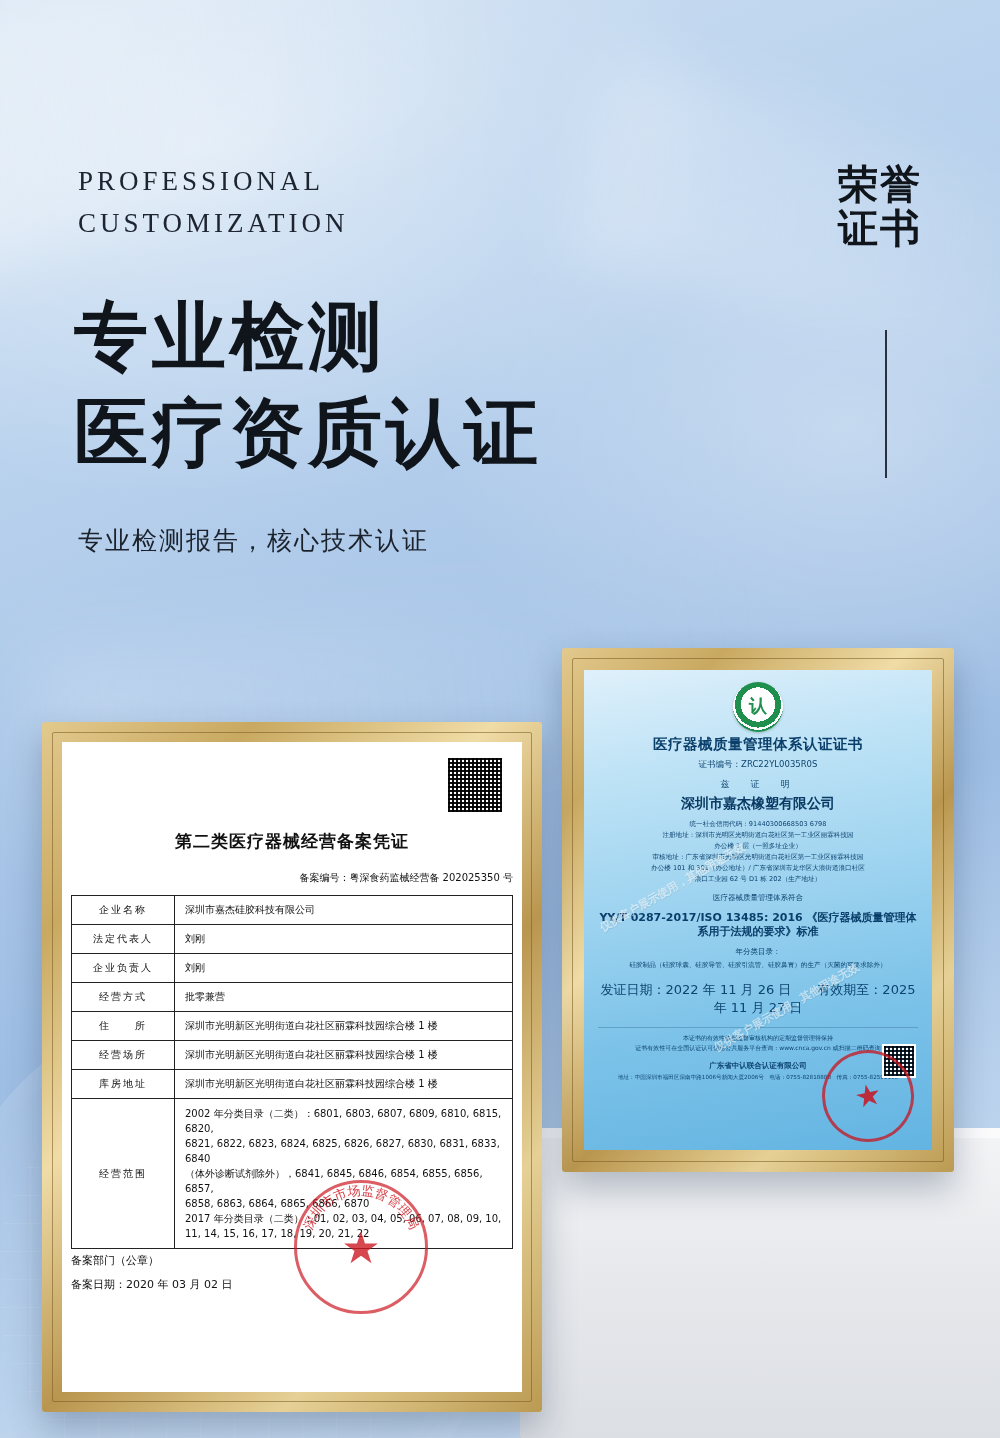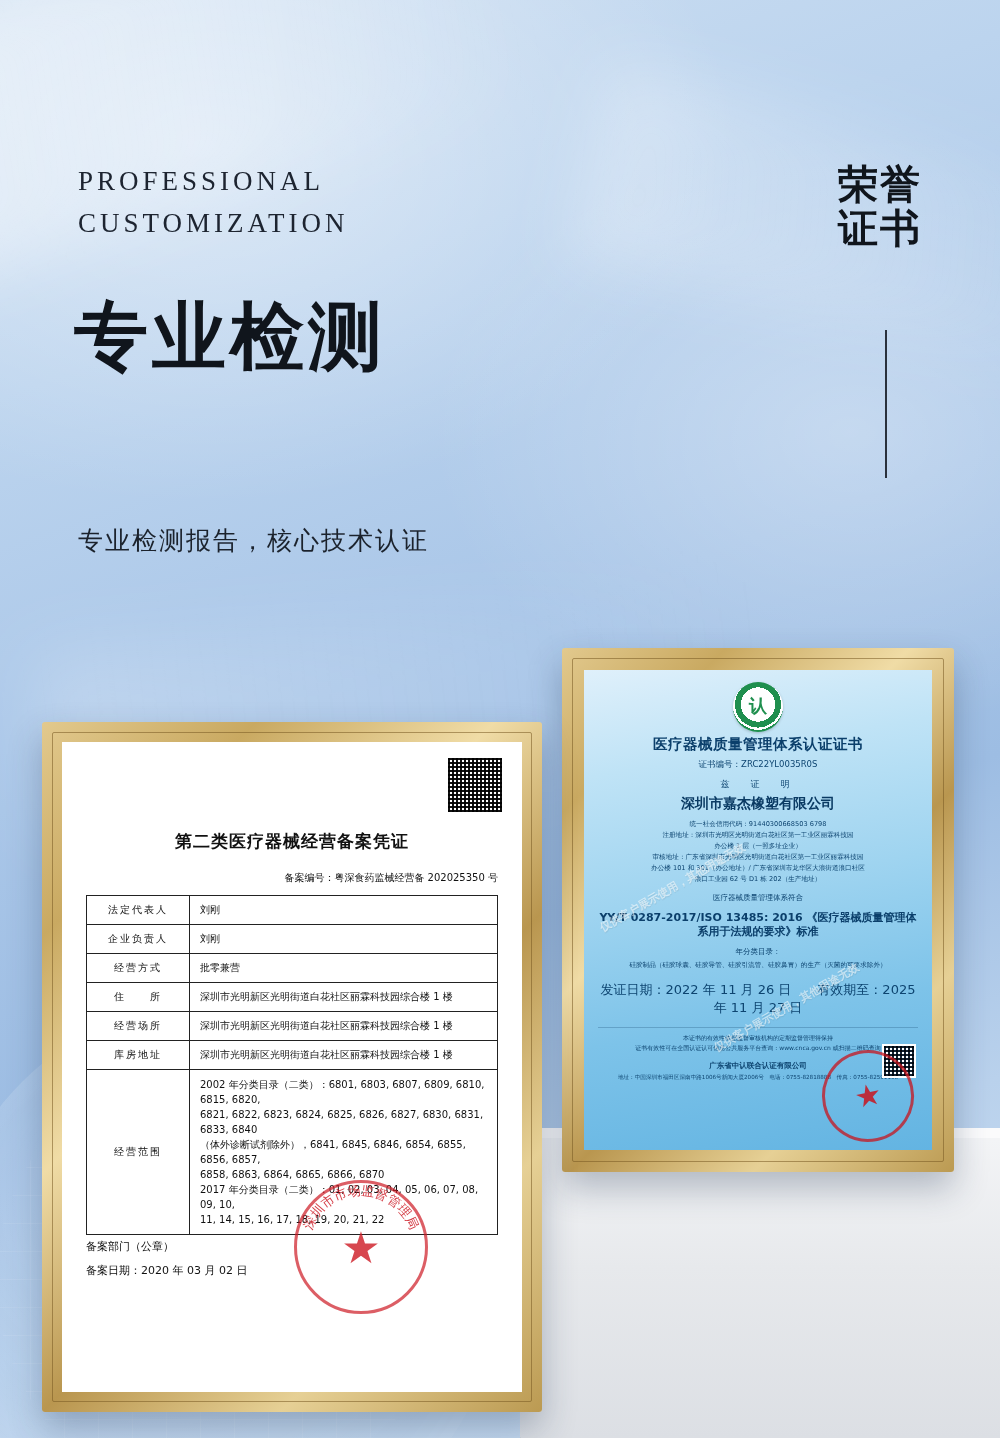--- a/index.html
+++ b/index.html
@@ -80,21 +80,21 @@
   .red-stamp{position:absolute;right:18px;bottom:8px;width:86px;height:86px;border-radius:50%;
     border:3px solid rgba(200,20,30,0.75);color:rgba(200,20,30,0.85);
     display:flex;align-items:center;justify-content:center;transform:rotate(-12deg);}
   .red-stamp .star{font-size:30px;line-height:30px;}
   .wm{position:absolute;color:rgba(255,255,255,0.55);font-size:11px;font-weight:bold;
     transform:rotate(-30deg);white-space:nowrap;text-shadow:0 1px 1px rgba(0,0,0,.08);}
 
   
   #cert-filing{left:42px;top:722px;width:500px;height:690px;}
   #cert-filing .mat{left:20px;top:20px;right:20px;bottom:20px;background:#fff;}
-  .fl-inner{position:absolute;inset:0;padding:16px 24px;box-sizing:border-box;color:#111;
+  .fl-inner{position:absolute;inset:0;padding:16px 9px;box-sizing:border-box;color:#111;
     font-family:"DejaVu Sans", sans-serif;}
   .fl-qr{position:absolute;right:20px;top:16px;width:54px;height:54px;
     background:repeating-linear-gradient(90deg,#111 0 2px,#fff 2px 4px),
                repeating-linear-gradient(0deg,#111 0 2px,#fff 2px 4px);
     background-blend-mode:multiply;}
   .fl-title{text-align:center;font-size:17px;font-weight:bold;margin-top:72px;letter-spacing:1px;}
   .fl-no{text-align:right;font-size:10px;margin-top:18px;}
   table.fl{width:100%;border-collapse:collapse;margin-top:10px;}
   table.fl td{border:1px solid #222;font-size:10px;padding:7px 8px;vertical-align:middle;}
   table.fl td.k{width:86px;text-align:center;letter-spacing:2px;}
@@ -116,20 +116,21 @@
 <div class="globe"></div>
 <div class="podium"></div>
 <div class="podium-edge"></div>
 
 <div class="head-en">
   <div>PROFESSIONAL</div>
   <div>CUSTOMIZATION</div>
 </div>
 <div class="head-cn">
   <div>专业检测</div>
+  <div>医疗资质认证</div>
 </div>
 <div class="head-sub">专业检测报告，核心技术认证</div>
 <div class="badge-cn">
   <div>荣誉</div>
   <div>证书</div>
 </div>
 <div class="vrule"></div>
 
 <div class="frame" id="cert-iso">
   <div class="bezel"></div>
@@ -176,20 +177,24 @@
   <div class="bezel"></div>
   <div class="inner-line"></div>
   <div class="mat">
     <div class="fl-inner">
       <div class="fl-qr"></div>
       <div class="fl-title">第二类医疗器械经营备案凭证</div>
       <div class="fl-no">备案编号：粤深食药监械经营备 202025350 号</div>
 
       <table class="fl">
         <tbody>
+            <tr>
+          <td class="k">企业名称</td>
+          <td class="v">深圳市嘉杰硅胶科技有限公司</td>
+        </tr>
         <tr>
           <td class="k">法定代表人</td>
           <td class="v">刘刚</td>
         </tr>
         <tr>
           <td class="k">企业负责人</td>
           <td class="v">刘刚</td>
         </tr>
         <tr>
           <td class="k">经营方式</td>

